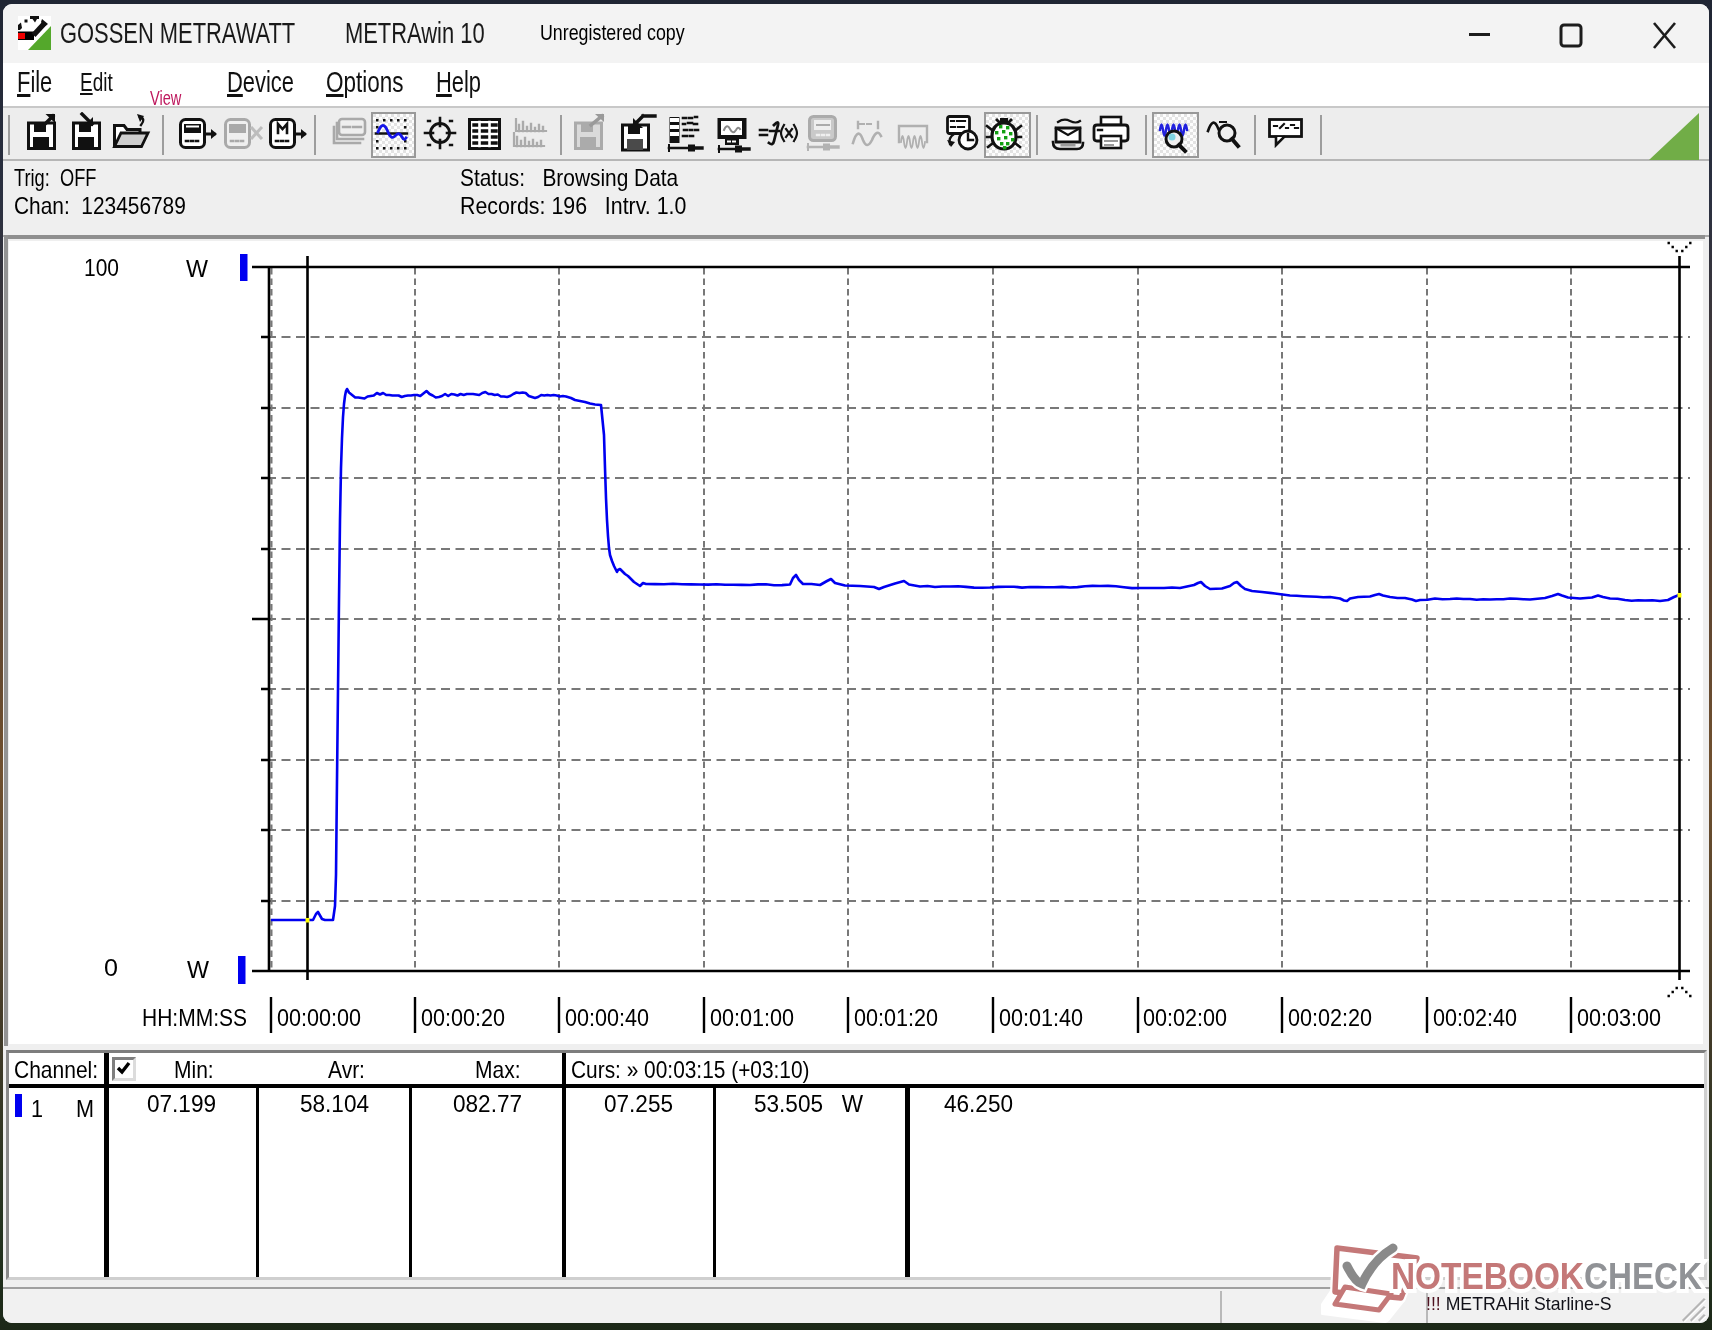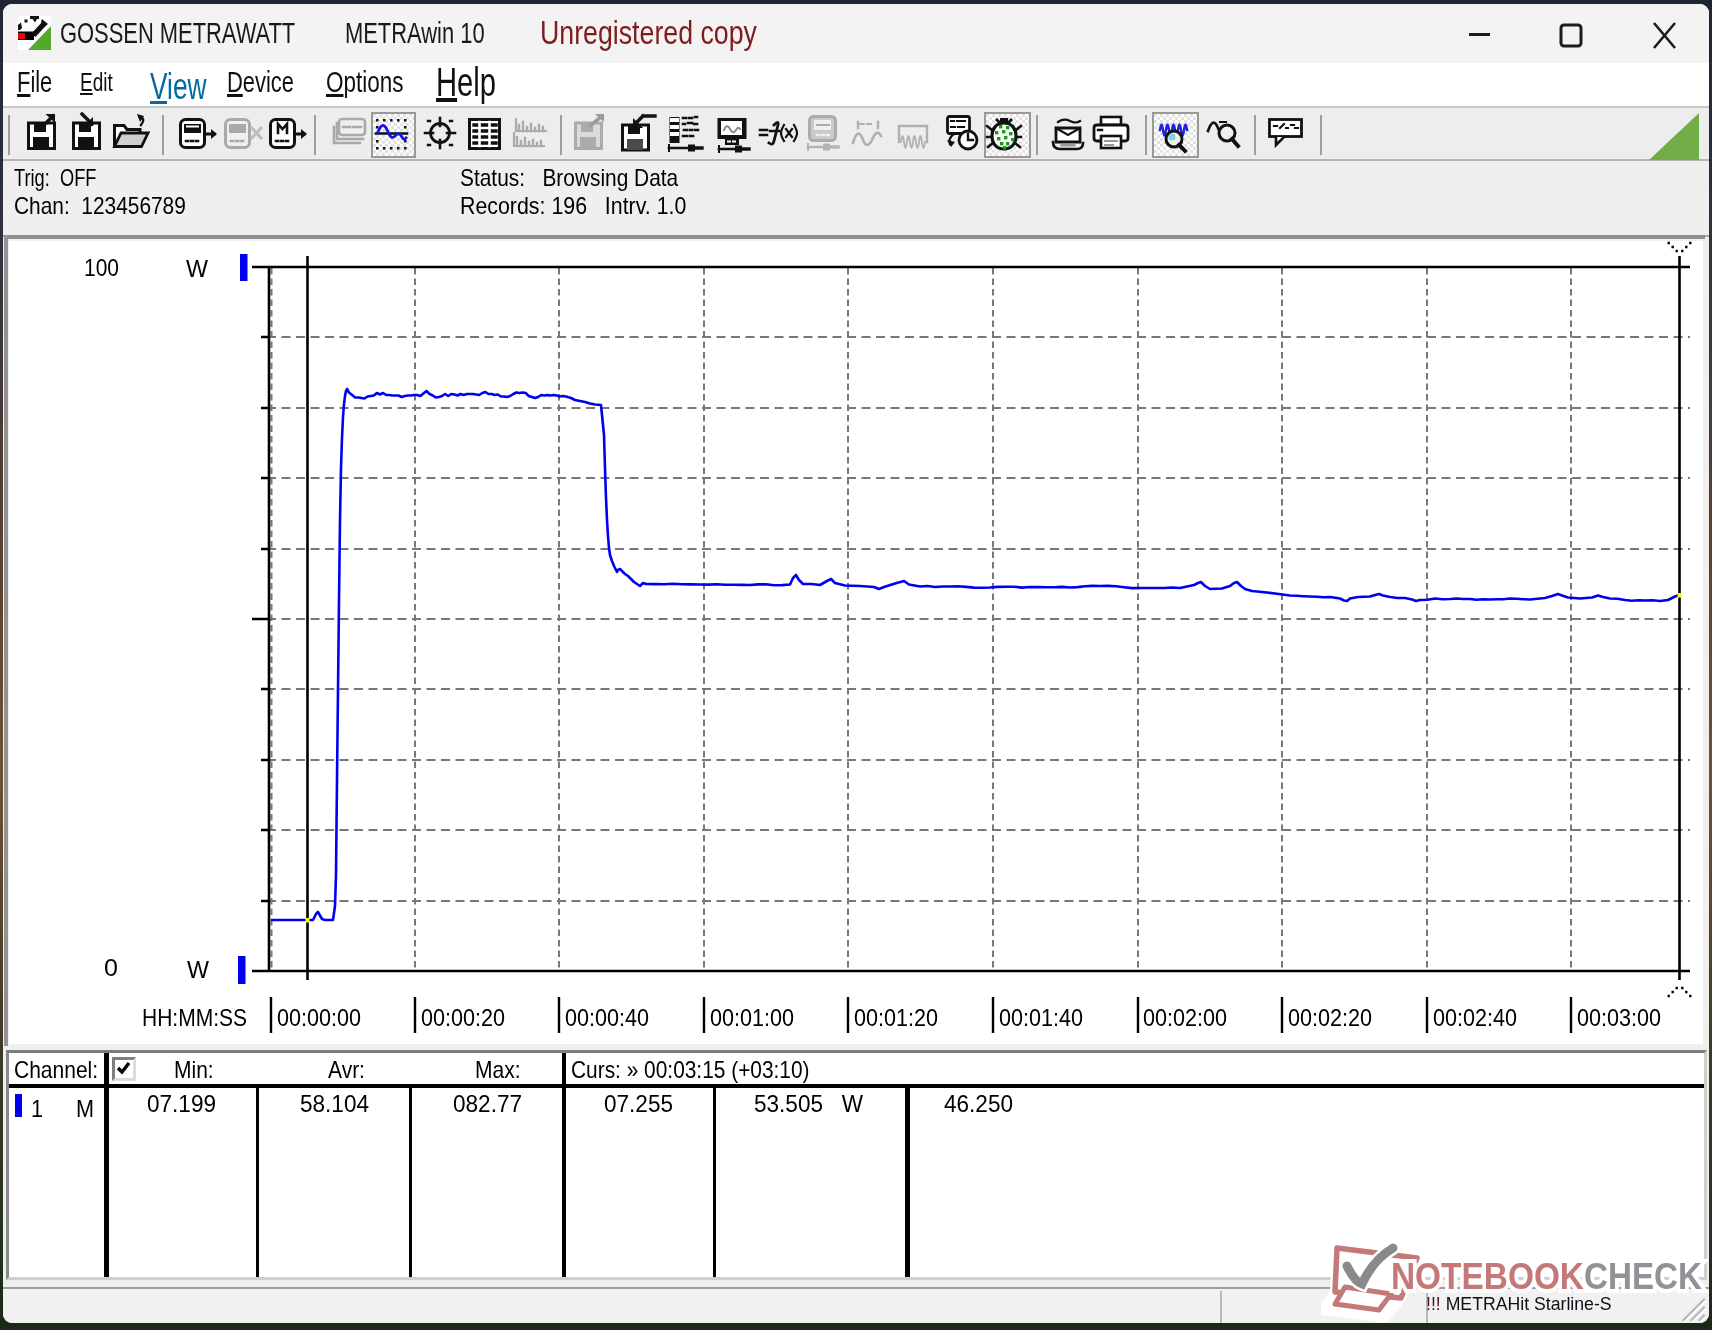--- a/index.html
+++ b/index.html
@@ -34,35 +34,35 @@
     <rect x="0" y="17" width="7" height="6" fill="#f00000"></rect>
     <polygon points="13.5,17.5 24.5,5.5 28.5,9 17.5,21" fill="#111"></polygon>
     <polygon points="24,3 30,8 26,11 23,6" fill="#111"></polygon>
     <rect x="12" y="0" width="9" height="3" fill="#111"></rect>
     <polygon points="14.5,3 19,3 17,6.5" fill="#111"></polygon>
     <rect x="6.5" y="3.5" width="3" height="3" fill="#111"></rect>
     <polygon points="0,9 3,6.5 4,12 2,14 0,14" fill="#111"></polygon>
   </svg>
   <div class="abs" style="left:57px;top:14px;font-size:30px;line-height:30px;color:#191919"><span class="tx" style="transform:scaleX(.73)">GOSSEN METRAWATT</span></div>
   <div class="abs" style="left:342px;top:14px;font-size:30px;line-height:30px;color:#191919"><span class="tx" style="transform:scaleX(.73)">METRAwin 10</span></div>
-  <div class="abs" style="left:537px;top:14px;font-size:33px;line-height:30px;color:#7f1d1d"><span class="tx" style="transform:scaleX(.81)">Unregistered copy</span></div>
+  <div class="abs" style="left:537px;top:14px;font-size:22px;line-height:30px;color:#000000"><span class="tx" style="transform:scaleX(.81)">Unregistered copy</span></div>
   <svg class="abs" style="left:1457px;top:10px" width="230" height="40" viewBox="0 0 230 40">
     <line x1="9" y1="20.5" x2="30" y2="20.5" stroke="#1c1c1c" stroke-width="3"></line>
     <rect x="101" y="11" width="20" height="21" rx="3" fill="none" stroke="#1c1c1c" stroke-width="3"></rect>
     <line x1="194" y1="9" x2="215" y2="34" stroke="#1c1c1c" stroke-width="2.6"></line>
     <line x1="215" y1="9" x2="194" y2="34" stroke="#1c1c1c" stroke-width="2.6"></line>
   </svg>
 </div>
 <div id="menubar">
   <div class="abs" style="left:14px;top:4px;font-size:30px;line-height:30px;color:#111"><span class="tx" style="transform:scaleX(.73)"><u>F</u>ile</span></div>
   <div class="abs" style="left:77px;top:4px;font-size:26px;line-height:30px;color:#111"><span class="tx" style="transform:scaleX(.73)"><u>E</u>dit</span></div>
-  <div class="abs" style="left:147px;top:9px;font-size:36px;line-height:30px;color:#0369a1"><span class="tx" style="transform:scaleX(.73)"><u>V</u>iew</span></div>
+  <div class="abs" style="left:147px;top:20px;font-size:20px;line-height:30px;color:#be185d"><span class="tx" style="transform:scaleX(.73)"><u>V</u>iew</span></div>
   <div class="abs" style="left:224px;top:4px;font-size:30px;line-height:30px;color:#111"><span class="tx" style="transform:scaleX(.73)"><u>D</u>evice</span></div>
   <div class="abs" style="left:323px;top:4px;font-size:30px;line-height:30px;color:#111"><span class="tx" style="transform:scaleX(.75)"><u>O</u>ptions</span></div>
-  <div class="abs" style="left:433px;top:4px;font-size:40px;line-height:30px;color:#111"><span class="tx" style="transform:scaleX(.73)"><u>H</u>elp</span></div>
+  <div class="abs" style="left:433px;top:4px;font-size:30px;line-height:30px;color:#111"><span class="tx" style="transform:scaleX(.73)"><u>H</u>elp</span></div>
 </div>
 <div id="toolbar">
   <div class="tsep" style="left:5px"></div>
   <div class="tsep" style="left:159px"></div>
   <div class="tsep" style="left:311px"></div>
   <div class="tsep" style="left:557px"></div>
   <div class="tsep" style="left:1033px"></div>
   <div class="tsep" style="left:1142px"></div>
   <div class="tsep" style="left:1251px"></div>
   <div class="tsep" style="left:1317px"></div>

